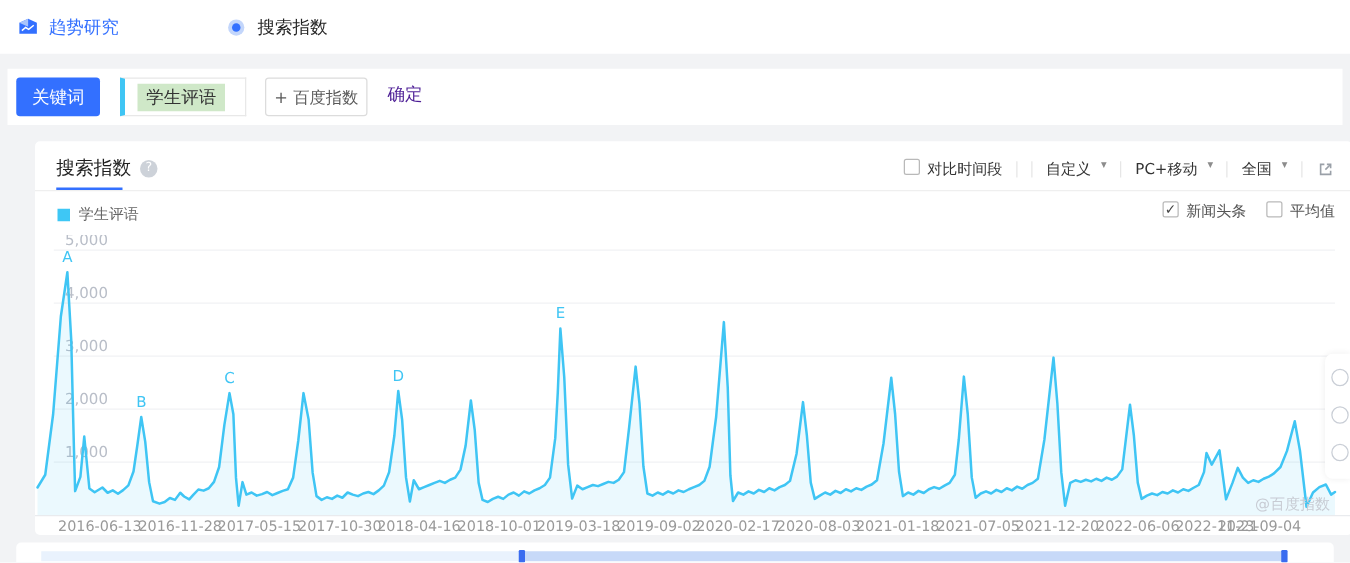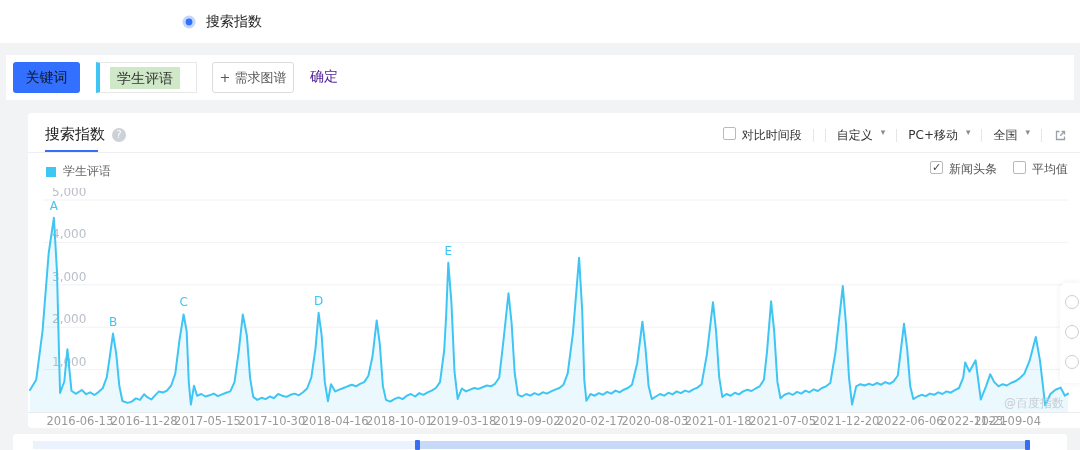--- a/index.html
+++ b/index.html
@@ -8,21 +8,21 @@
   .stage{position:relative;width:1080px;height:450px}
 
   
   .topbar{position:absolute;left:0;top:0;width:1080px;height:43px;background:#fff}
   .nav-item{position:absolute;top:0;height:43px;display:flex;align-items:center;gap:8px;font-size:14px;color:#262626;cursor:pointer}
   .nav-item.active{color:#3370ff}
   .nav-icon{display:inline-flex;width:18px;height:16px;align-items:center;justify-content:center}
 
   
   .kwbar{position:absolute;left:6px;top:55px;width:1068px;height:45px;background:#fff}
-  .kw-btn{position:absolute;left:7px;top:7px;width:67px;height:31px;background:#3370ff;color:#0f172a;font-size:14px;border:none;border-radius:3px;cursor:pointer;font-family:Liberation Serif, serif}
+  .kw-btn{position:absolute;left:7px;top:7px;width:67px;height:31px;background:#3370ff;color:#ffffff;font-size:14px;border:none;border-radius:3px;cursor:pointer;font-family:Liberation Serif, serif}
   .kw-input{position:absolute;left:90px;top:7px;width:101px;height:31px;background:#fff;border:1px solid #e8e8e8;border-left:4px solid #3fc5f4;display:flex;align-items:center;padding-left:10px;cursor:text}
   .kw-tag{background:#cfe8c8;color:#333;font-size:14px;padding:2px 7px;line-height:18px}
   .add-btn{position:absolute;left:206px;top:7px;width:82px;height:31px;background:#fff;border:1px solid #dcdcdc;border-radius:3px;color:#595959;font-size:13px;cursor:pointer;font-family:inherit}
   .confirm{position:absolute;left:304px;top:0;height:45px;line-height:43px;color:#4c1d95;font-size:14px;text-decoration:none;cursor:pointer}
 
   
   .panel{position:absolute;background:#fff;border-radius:4px}
   .panel.main{left:28px;top:113px;width:1054px;height:315px}
   .ptitle{font-size:15px;color:#1f1f1f}
   .phead-left{position:absolute;left:17px;top:12px;display:flex;align-items:center;gap:7px}
@@ -50,37 +50,47 @@
   
   .float-widget{position:absolute;right:0;top:283px;width:20px;height:100px;background:#fff;border-radius:6px 0 0 6px;box-shadow:0 0 6px rgba(0,0,0,.07)}
   .fw-icon{position:absolute;left:5px;width:14px;height:14px;border:1.4px solid #c9ced6;border-radius:50%}
 </style>
 </head>
 <body>
 
 <div class="stage">
 
   <div class="topbar">
+    <div class="nav-item active" style="left:13px">
+      <span class="nav-icon">
+        <svg width="17" height="15" viewBox="0 0 17 15">
+            <path d="M1.5 4.2 L8.5 1 L15.5 4.2 V13 H1.5 Z" fill="#3370ff"></path>
+            <path d="M1.5 4.2 L8.5 1 V7.4 Z" fill="#a9c4fb"></path>
+            <path d="M3.5 10.5 L6.5 8 L9 9.5 L13 6.2" stroke="#fff" stroke-width="1.2" fill="none"></path>
+          </svg>
+      </span>
+      <span>趋势研究</span>
+    </div>
     <div class="nav-item" style="left:180px">
       <span class="nav-icon">
         <svg width="16" height="16" viewBox="0 0 16 16">
             <circle cx="8" cy="8" r="6.5" fill="#c3d6fb"></circle>
             <circle cx="8" cy="8" r="3.4" fill="#3370ff"></circle>
           </svg>
       </span>
       <span>搜索指数</span>
     </div>
   </div>
 
   <div class="kwbar">
     <button class="kw-btn">关键词</button>
     <div class="kw-input">
       <span class="kw-tag">学生评语</span>
     </div>
-    <button class="add-btn">+ 需求图谱</button>
+    <button class="add-btn">+ 百度指数</button>
     <a class="confirm">确定</a>
   </div>
 
   <div class="panel main">
     <div class="phead-left">
       <span class="ptitle">搜索指数</span>
       <span class="qicon">?</span>
     </div>
     <div class="phead-right">
       <span class="ctl">

